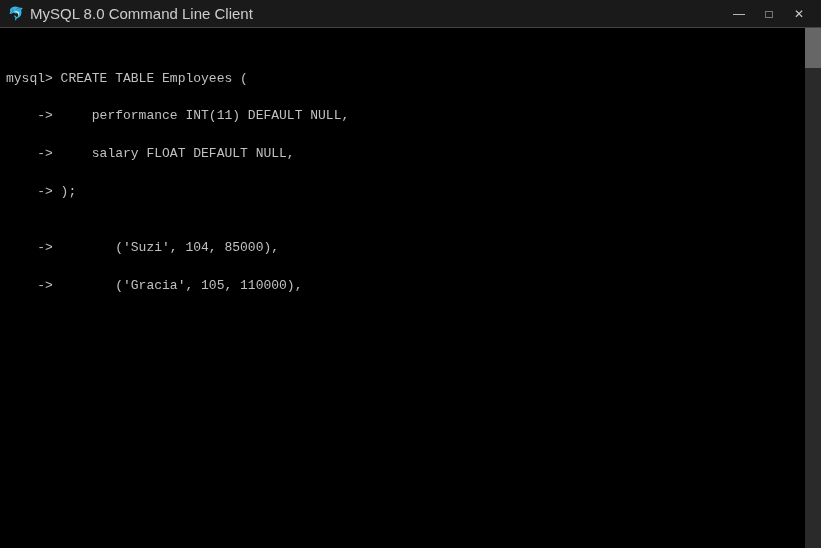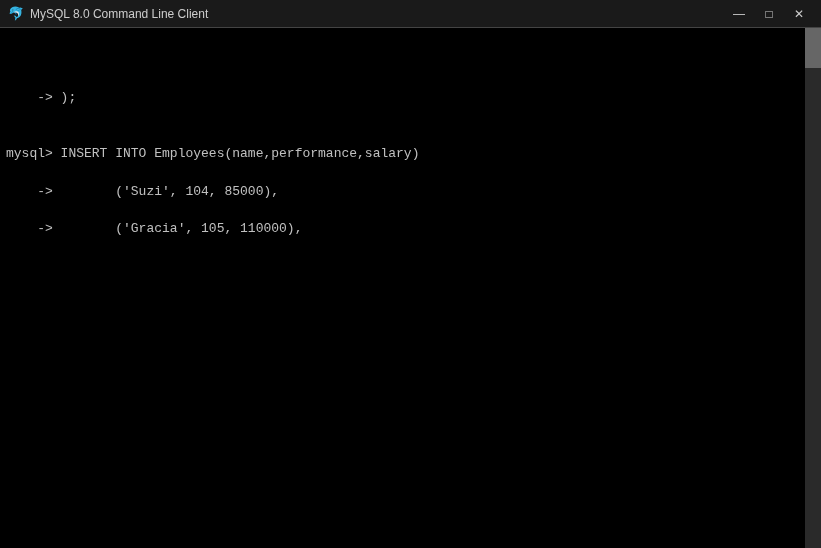--- a/index.html
+++ b/index.html
@@ -27,21 +27,21 @@
       width: 16px;
       height: 16px;
       margin-right: 6px;
       display: flex;
       align-items: center;
       justify-content: center;
     }
     .title-bar-text {
       flex: 1;
       font-family: 'Segoe UI', sans-serif;
-      font-size: 12px;
+      font-size: 15px;
       color: #ccc;
     }
     .title-bar-controls {
       display: flex;
       gap: 2px;
     }
     .tb-btn {
       width: 28px;
       height: 22px;
       background: transparent;
@@ -99,24 +99,25 @@
   <div class="title-bar-icon">🐬</div>
   <div class="title-bar-text">MySQL 8.0 Command Line Client</div>
   <div class="title-bar-controls">
     <button class="tb-btn">—</button>
     <button class="tb-btn">□</button>
     <button class="tb-btn close">✕</button>
   </div>
 </div>
 
 <div class="terminal">
-  <div class="content" id="terminal-content">
+  <div class="content" id="terminal-content"><span class="line">mysql&gt; CREATE TABLE Employees (</span>
+<span class="line">    -&gt;     performance INT(11) DEFAULT NULL,</span>
+<span class="line">    -&gt;     salary FLOAT DEFAULT NULL,</span>
 <span class="line">    -&gt; );</span>
 <span class="line"></span>
-<span class="line">mysql&gt; INSERT INTO Employees(name,performance,salary)</span>
 <span class="line">    -&gt;        ('Suzi', 104, 85000),</span>
 <span class="line">    -&gt;        ('Gracia', 105, 110000),</span>
 
 
 
 
 
 <span class="line"></span>
 
 

